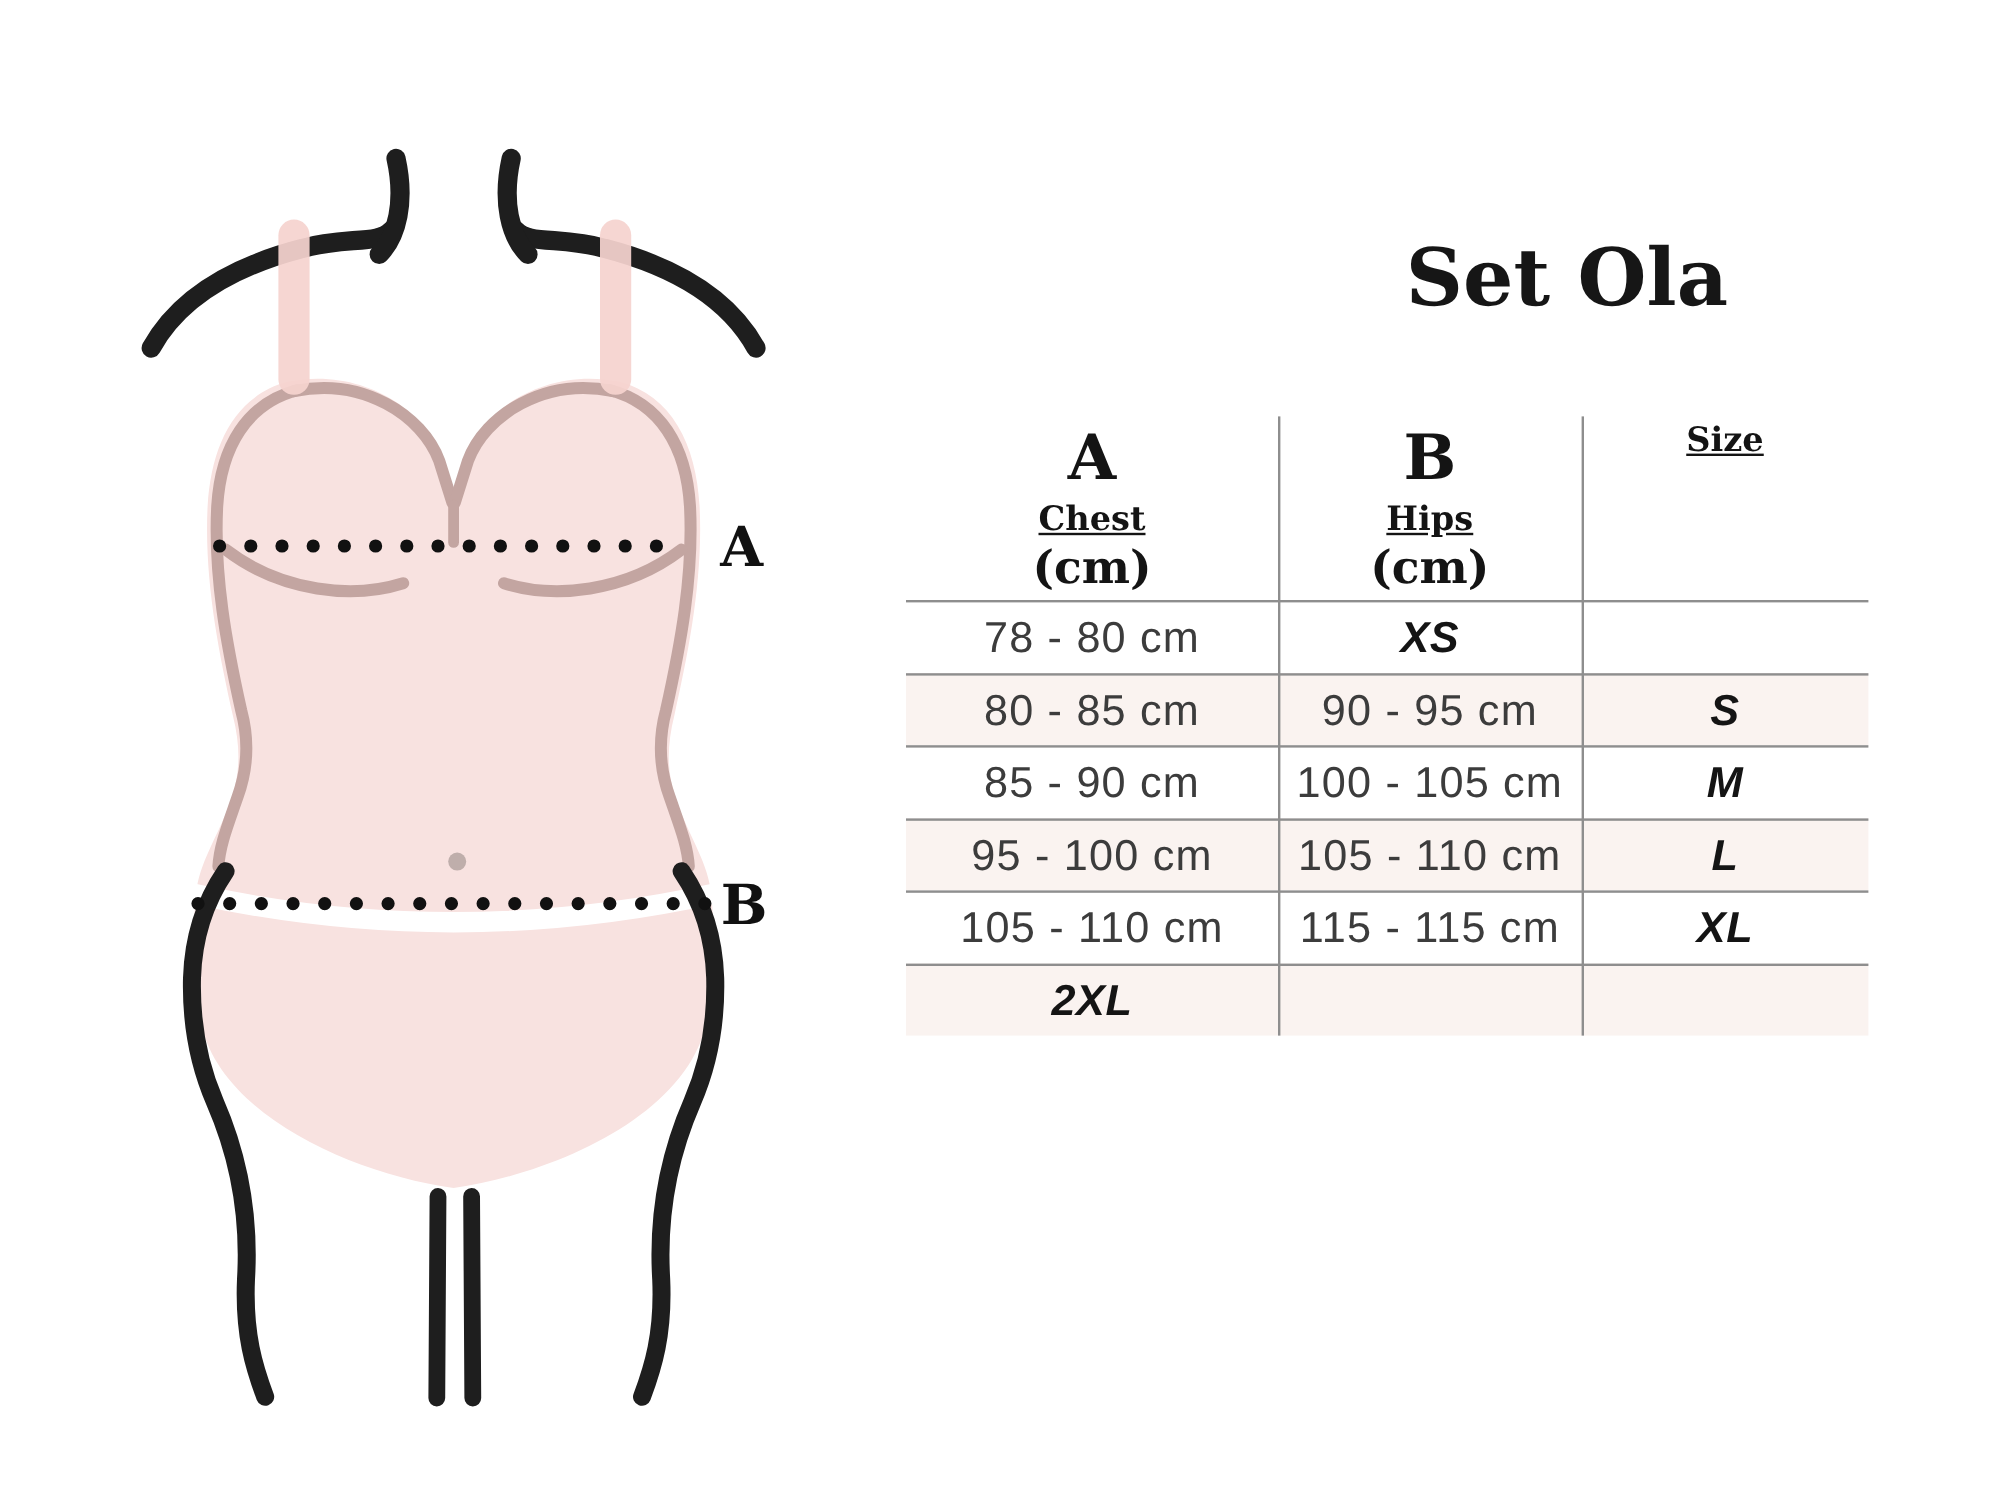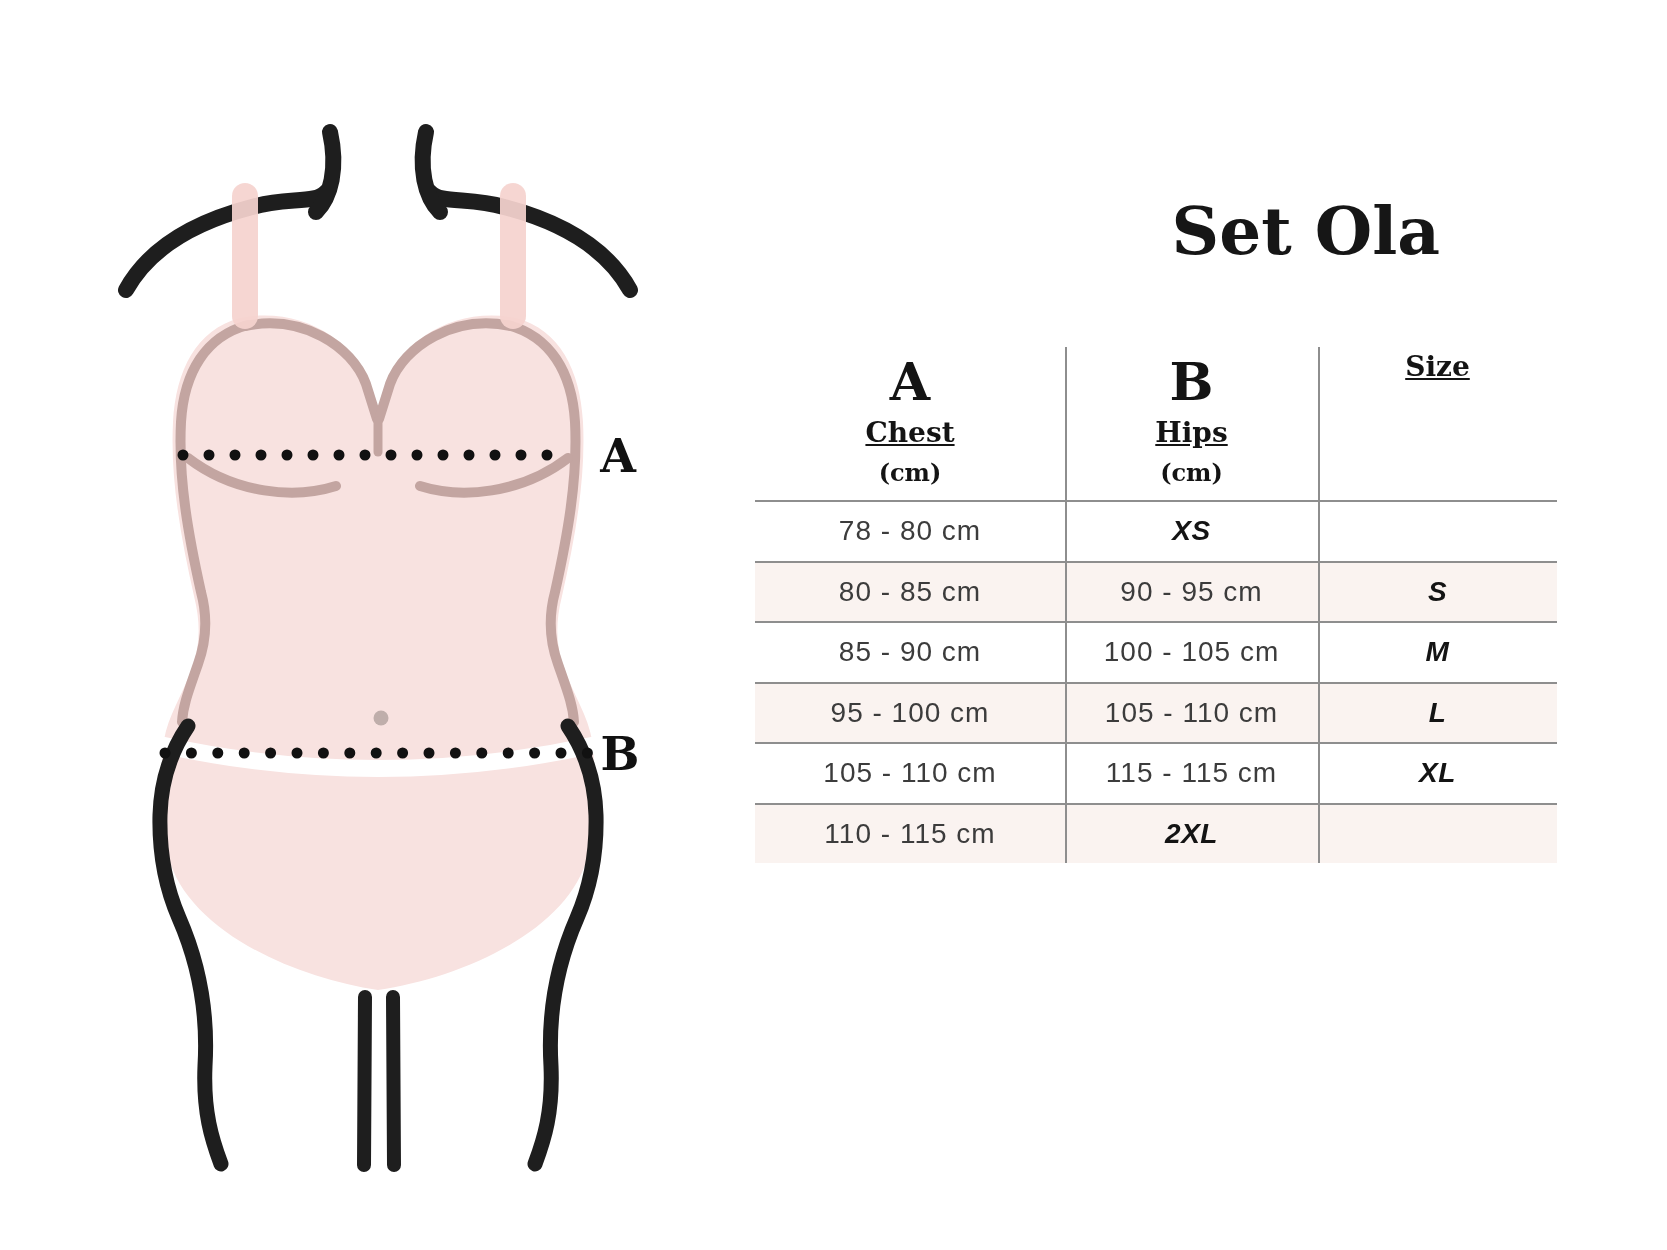--- a/index.html
+++ b/index.html
@@ -36,26 +36,26 @@
   .size-table{position:absolute;left:755px;top:347px;width:802px;height:516px;}
   .vline{position:absolute;top:0;width:2px;height:516px;background:var(--table-line);}
   .vline.v1{left:310px;}
   .vline.v2{left:563px;}
   .thead{display:grid;grid-template-columns:310px 253px 239px;height:153px;}
   .th{display:flex;flex-direction:column;align-items:center;justify-content:flex-start;
       padding-top:4px;font-family:"DejaVu Serif","Liberation Serif",serif;font-weight:bold;color:#141414;}
   .th.center{padding-top:0;}
   .th .letter{font-size:52px;line-height:62px;}
   .th .name{font-size:28px;line-height:40px;text-decoration:underline;}
-  .th .unit{font-size:24px;line-height:40px;}
+  .th .unit{font-size:38px;line-height:40px;}
   .trow{display:grid;grid-template-columns:310px 253px 239px;height:60.5px;
         border-top:2px solid var(--table-line);}
   .trow.alt{background:var(--row-pink);}
   .td{display:flex;align-items:center;justify-content:center;
-      font-size:28px;color:var(--cell-text);font-weight:300;letter-spacing:1px;}
+      font-size:36px;color:var(--cell-text);font-weight:300;letter-spacing:1px;}
   .td.size{font-weight:bold;color:#141414;letter-spacing:.5px;font-style:italic;}
 </style>
 </head>
 <body>
 
 <div class="canvas">
 
   <svg class="figure" width="700" height="1250" viewBox="0 0 700 1250">
 
     <path class="body-fill" d="
@@ -151,18 +151,17 @@
       <div class="td">95 - 100 cm</div>
       <div class="td">105 - 110 cm</div>
       <div class="td size">L</div>
     </div>
     <div class="trow">
       <div class="td">105 - 110 cm</div>
       <div class="td">115 - 115 cm</div>
       <div class="td size">XL</div>
     </div>
     <div class="trow alt">
-      <div class="td">110 - 115 cm</div>
       <div class="td size">2XL</div>
     </div>
   </div>
 
 </div>
 
 </body></html>

